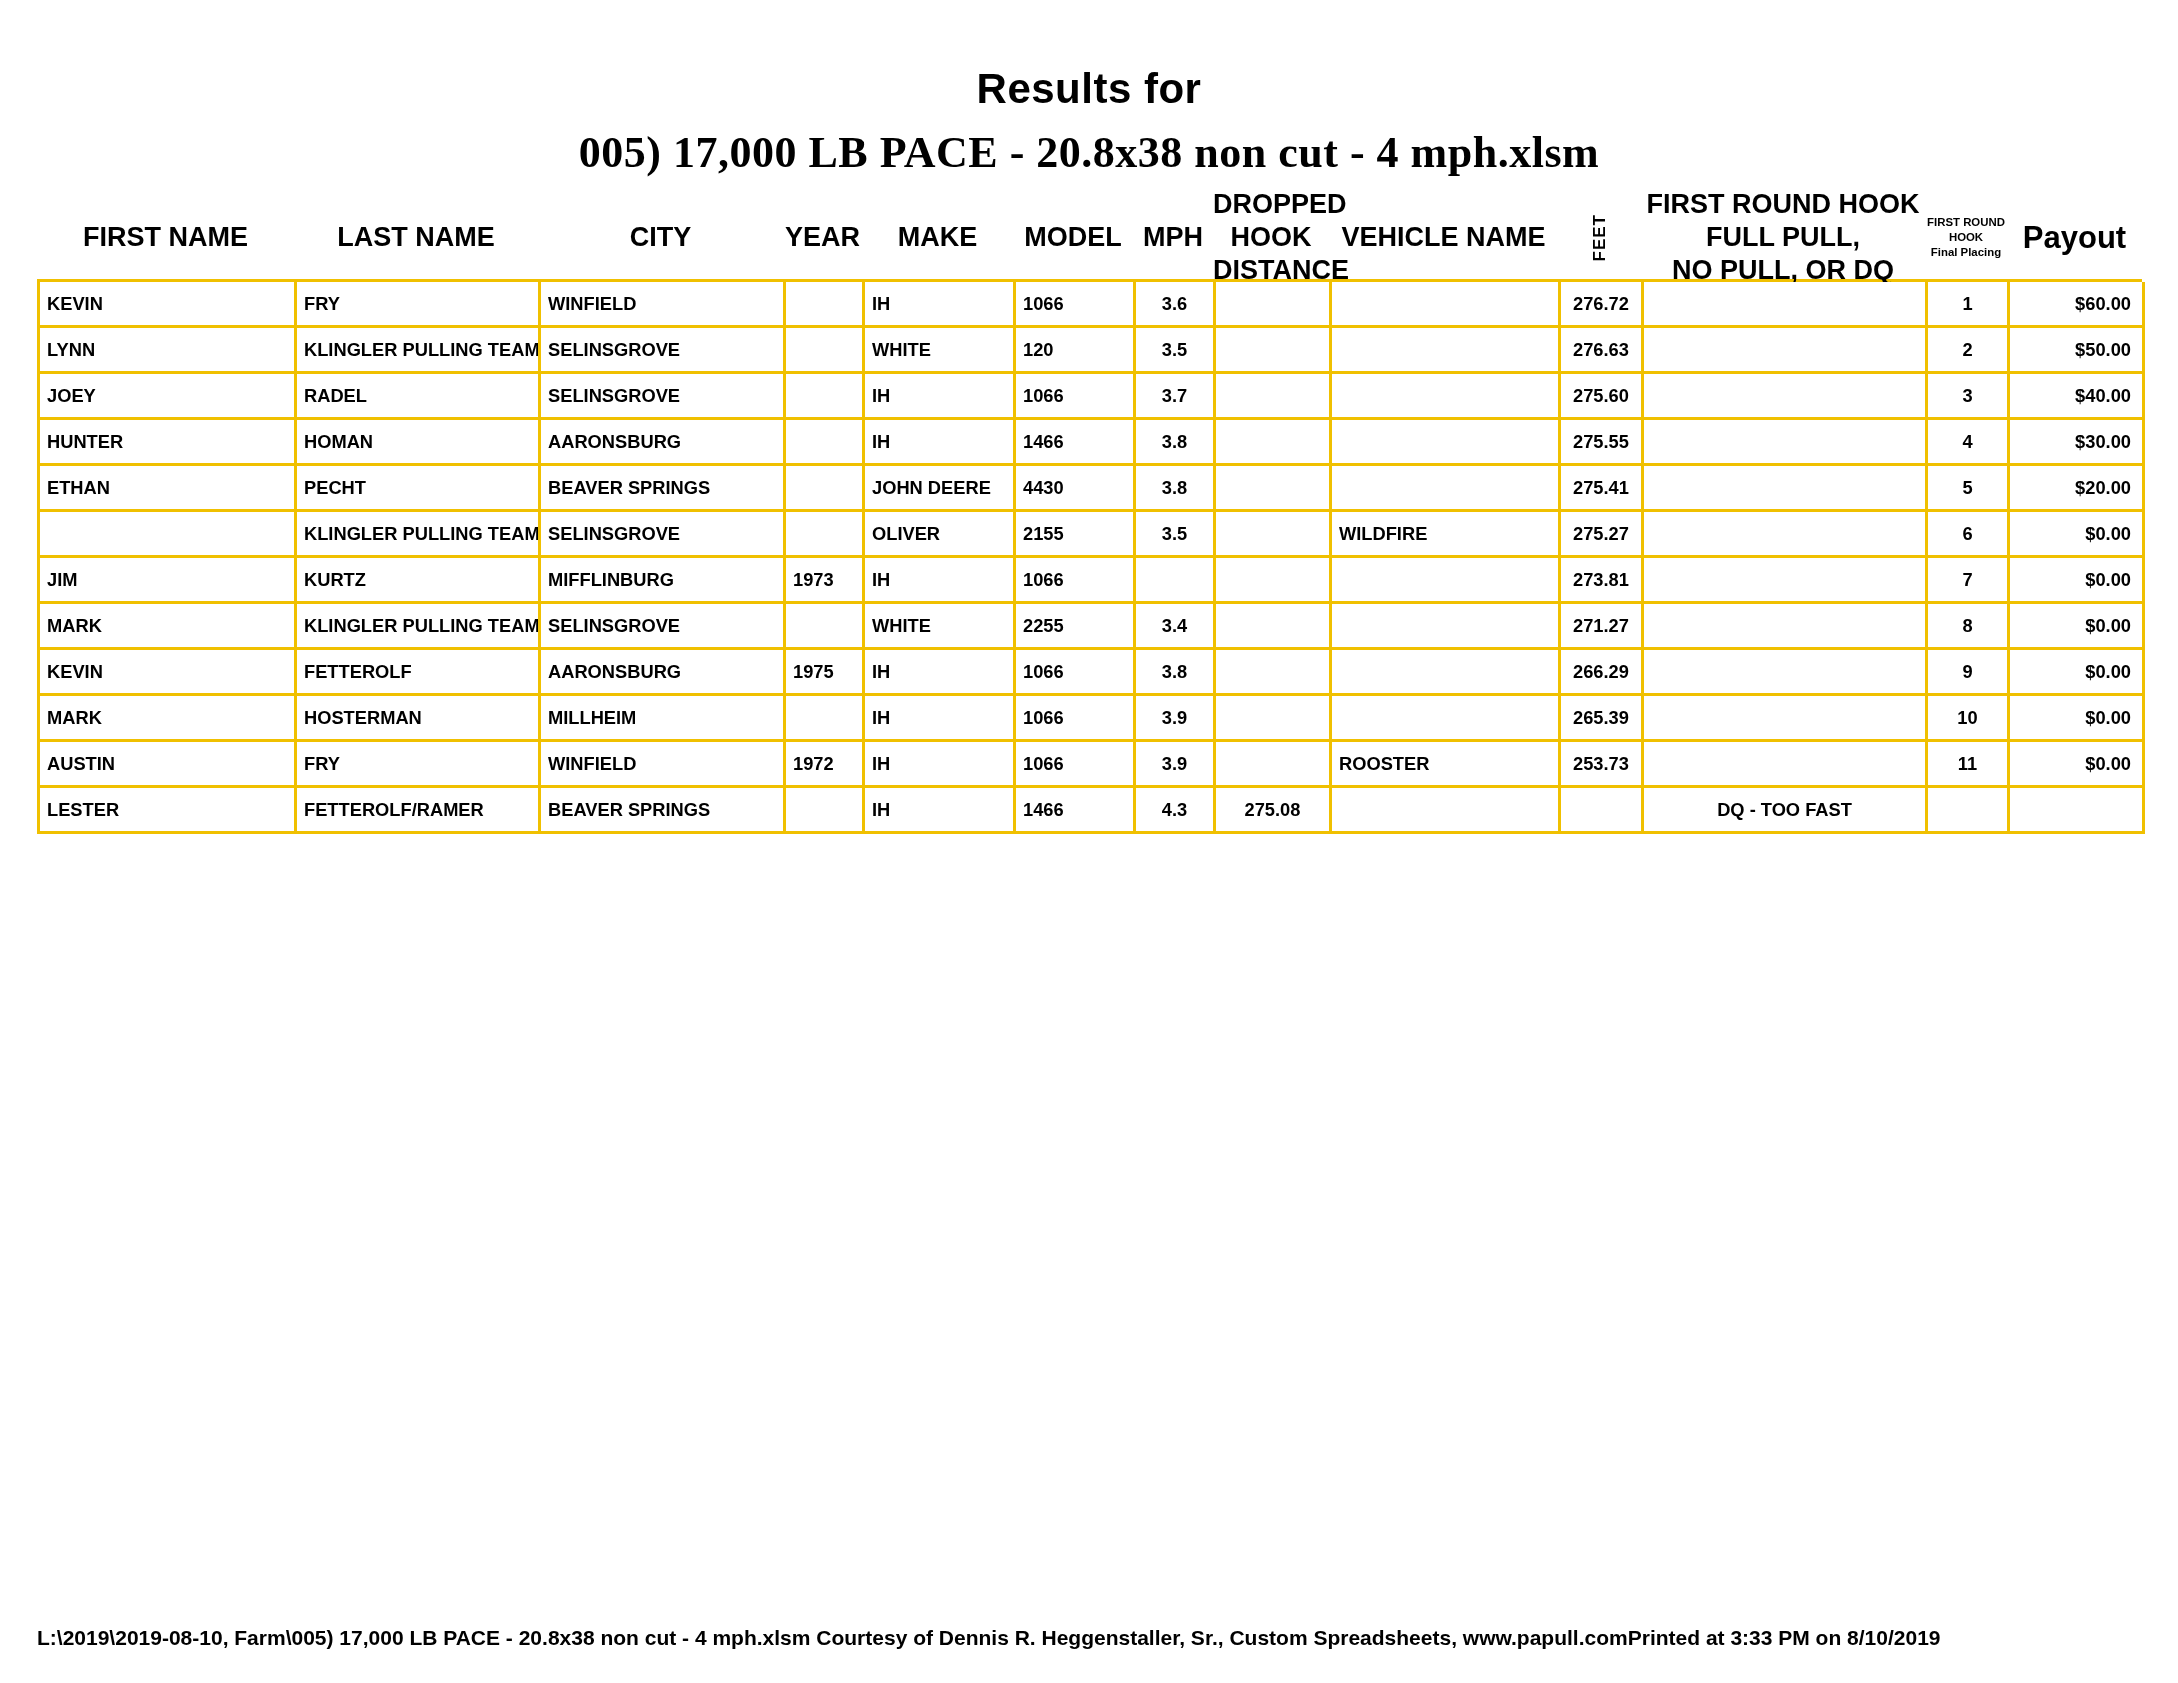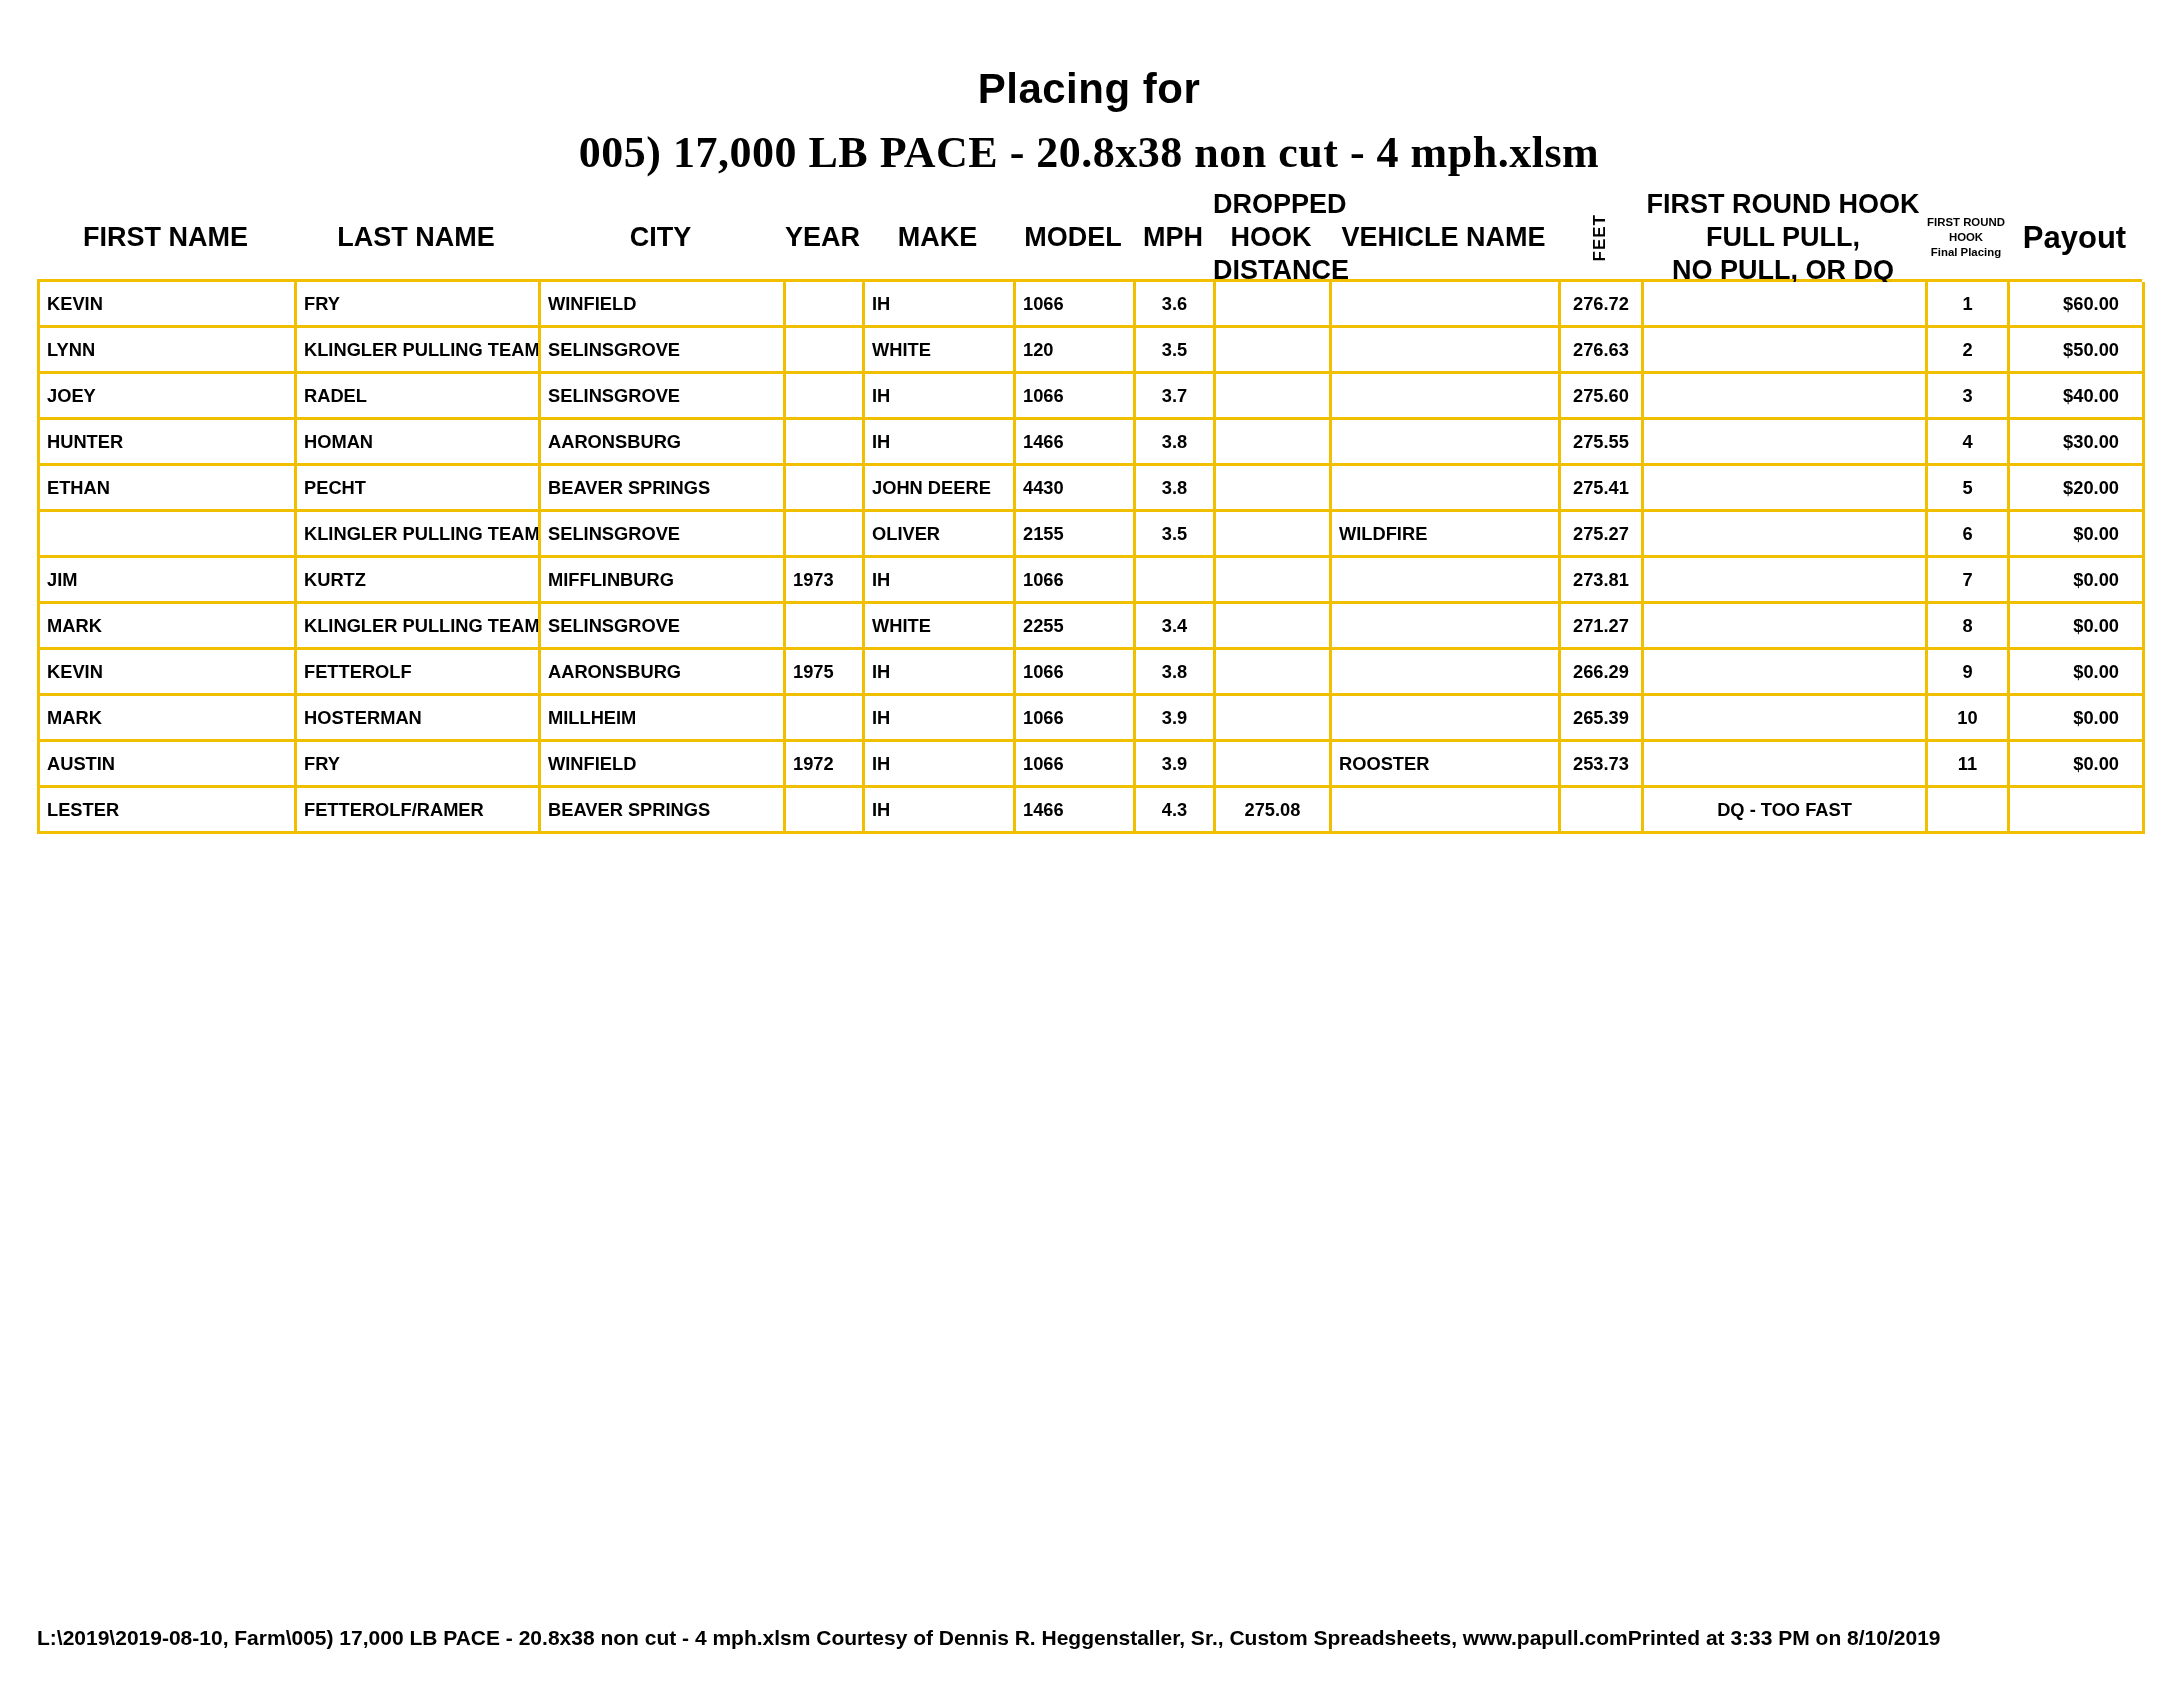--- a/index.html
+++ b/index.html
@@ -67,35 +67,35 @@
     border-bottom: 3px solid var(--gold);
     display: flex;
     align-items: center;
     font-size: 18.3px;
     white-space: nowrap;
     overflow: hidden;
     background: #fff;
   }
   .cell.left   { justify-content: flex-start; padding-left: 7px; }
   .cell.center { justify-content: center; }
-  .cell.right  { justify-content: flex-end; padding-right: 23px; }
+  .cell.right  { justify-content: flex-end; padding-right: 11px; }
   .footer {
     position: absolute;
     left: 37px; right: 35px; top: 1626px;
     display: flex;
     justify-content: flex-start;
     align-items: baseline;
     font-size: 21px;
     white-space: nowrap;
   }
 </style>
 </head>
 <body>
 
-<div class="title">Placing for</div>
+<div class="title">Results for</div>
 <div class="subtitle">005) 17,000 LB PACE - 20.8x38 non cut - 4 mph.xlsm</div>
 
 <div class="sheet" id="sheet" style="--cols: 257px 244px 245px 79px 151px 120px 80px 116px 229px 83px 284px 82px 135px;">
   <div class="hdr" id="hdr">
       <div class="hcell">FIRST NAME</div>
       <div class="hcell">LAST NAME</div>
       <div class="hcell">CITY</div>
       <div class="hcell">YEAR</div>
       <div class="hcell">MAKE</div>
       <div class="hcell">MODEL</div>

